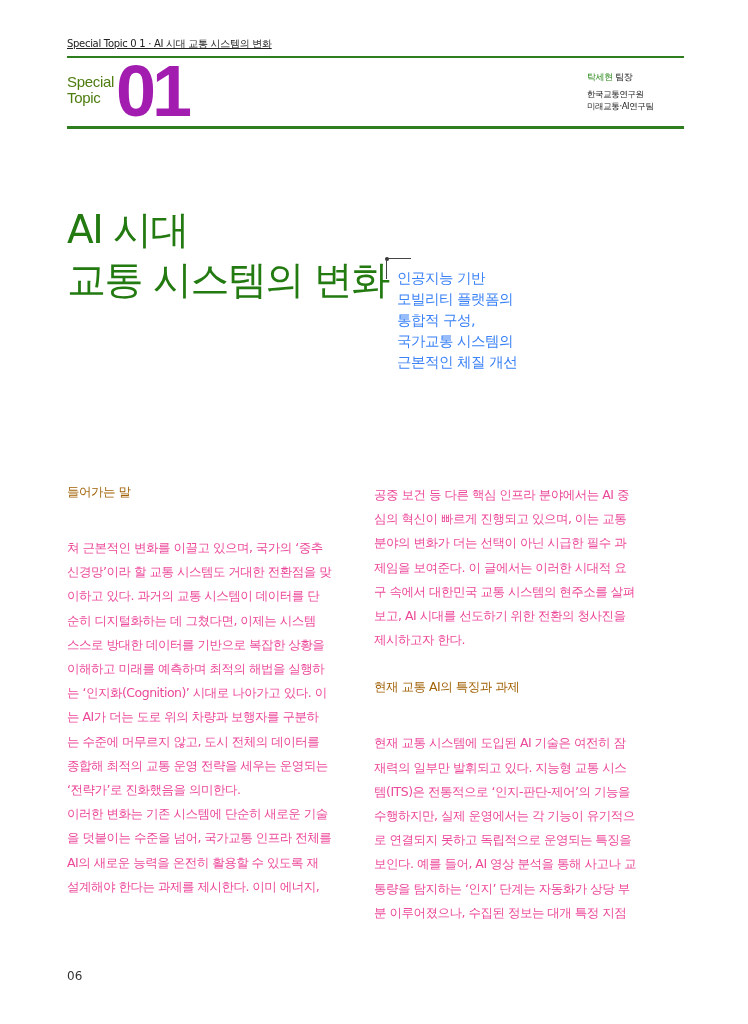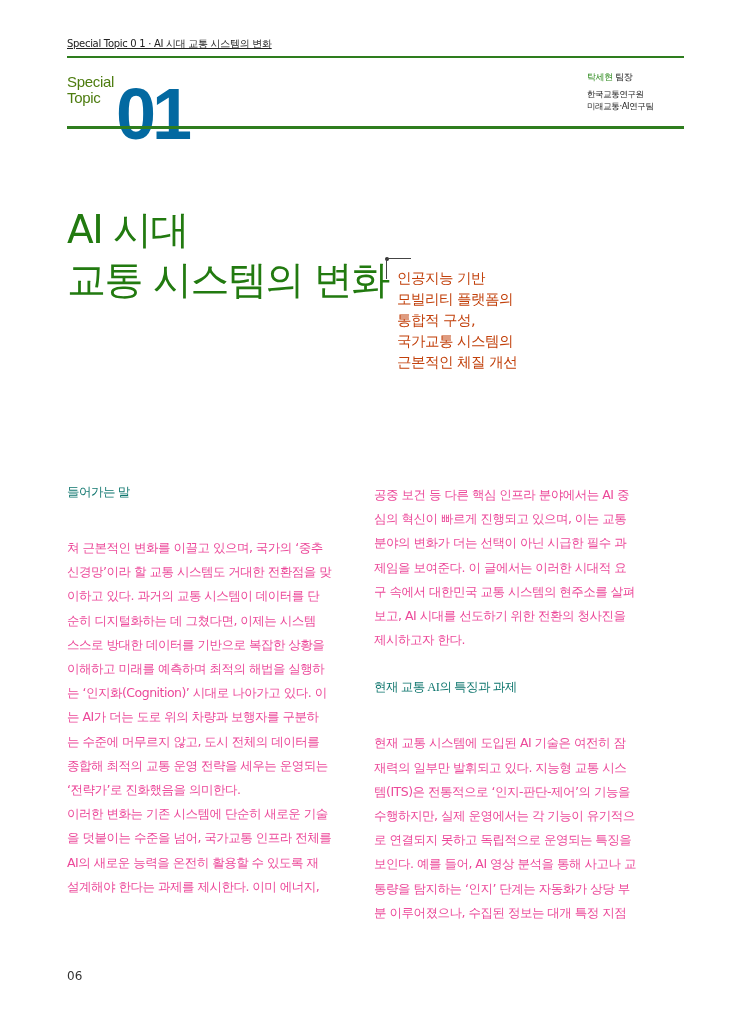--- a/index.html
+++ b/index.html
@@ -14,21 +14,21 @@
   .rule-bottom { position: absolute; left: 67px; top: 126px; width: 617px; height: 3px; background: #2e7d1e; }
 
   .special-label {
     position: absolute; left: 67px; top: 74px;
     font-family: "Liberation Sans", sans-serif; font-size: 15px; line-height: 16px;
     color: #4d7c0f; letter-spacing: -0.3px;
   }
   .special-number {
     position: absolute; left: 116px; top: 55px;
     font-family: "Liberation Sans", sans-serif; font-weight: bold; font-size: 72px;
-    line-height: 72px; color: #0369a1; letter-spacing: -4px; margin-top: 23px;
+    line-height: 72px; color: #a21caf; letter-spacing: -4px;
   }
 
   .author { position: absolute; left: 587px; top: 70px; font-size: 9px; line-height: 14px; color: #222; letter-spacing: -0.4px; }
   .author .name { color: #2e8b1e; }
   .author .affil { display: block; font-size: 8.5px; line-height: 12px; }
   .author .affil1 { margin-top: 4px; }
 
   .title {
     position: absolute; left: 67px; top: 205px;
     font-size: 39px; line-height: 50px; color: #227a10; letter-spacing: -1.5px; white-space: nowrap;
@@ -36,29 +36,29 @@
 
   .tagline-marker {
     position: absolute; left: 385px; top: 257px;
   }
   .tagline-marker .dot { position: absolute; left: 0; top: 0; width: 4px; height: 4px; border-radius: 50%; background: #333; }
   .tagline-marker .hline { position: absolute; left: 2px; top: 1px; width: 24px; height: 1px; background: #444; }
   .tagline-marker .vline { position: absolute; left: 1px; top: 2px; width: 1px; height: 20px; background: #444; }
 
   .tagline {
     position: absolute; left: 397px; top: 268px;
-    font-size: 14.5px; line-height: 21px; color: #c2410c; letter-spacing: -0.5px;
+    font-size: 14.5px; line-height: 21px; color: #3b82f6; letter-spacing: -0.5px;
   }
   .tagline div { white-space: nowrap; }
 
   .col { position: absolute; top: 483px; width: 290px; }
   .col-left { left: 67px; }
   .col-right { left: 374px; }
 
-  .section-heading { font-size: 12.5px; color: #0f766e; letter-spacing: -0.5px; height: 18px; line-height: 18px; font-family: Liberation Serif, serif; }
+  .section-heading { font-size: 12.5px; color: #a16207; letter-spacing: -0.5px; height: 18px; line-height: 18px; }
   .gap { height: 35px; }
   .para div { font-size: 12.5px; line-height: 24.2px; color: #ec4899; white-space: nowrap; letter-spacing: -0.5px; text-align: justify; }
 
   .right-gap { height: 26px; }
 
   .page-number { position: absolute; left: 67px; top: 969px; font-size: 12px; color: #333; }
 </style>
 </head>
 <body>
 

